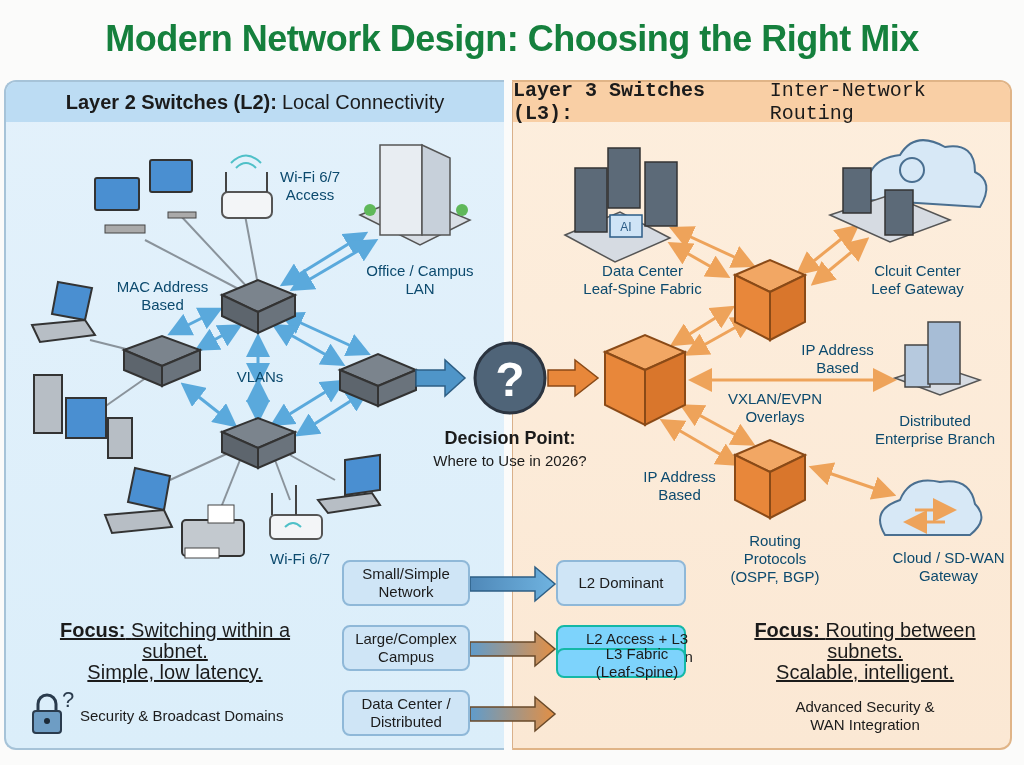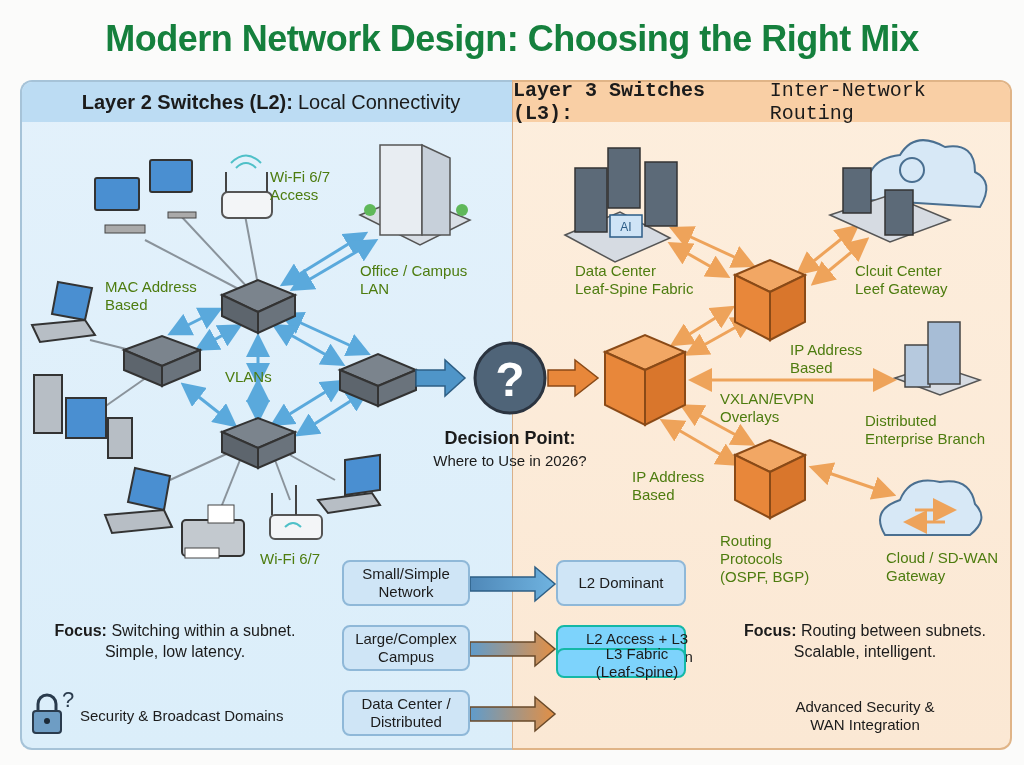--- a/index.html
+++ b/index.html
@@ -1,39 +1,39 @@
 <!DOCTYPE html>
 <html><head>
 <meta charset="utf-8">
 <style>
   html, body { margin:0; padding:0; }
   body { width:1024px; height:765px; background:#fbfbfa; position:relative; overflow:hidden;
          font-family:"Liberation Sans", sans-serif; color:#1b1b1b; }
   .title { position:absolute; left:0; top:18px; width:1024px; text-align:center;
            font-size:36px; font-weight:bold; letter-spacing:-0.5px; color:#15803d; }
   .panel { position:absolute; top:80px; height:670px; box-sizing:border-box; }
-  .panel-l2 { left:20px; width:500px; background:linear-gradient(#e3f1fb,#dbeefa);
+  .panel-l2 { left:4px; width:500px; background:linear-gradient(#e3f1fb,#dbeefa);
               border:2px solid #a6c3d8; border-right:none; border-radius:12px 0 0 12px; }
   .panel-l3 { left:512px; width:500px; background:linear-gradient(#fdeedd,#fbe8d4);
               border:2px solid #e0b487; border-left:1px solid #d9b08a; border-radius:0 12px 12px 0; }
   .panel-head { position:absolute; left:0; top:0; right:0; height:40px; font-size:20px;
                 display:flex; align-items:center; justify-content:center; }
   .panel-l2 .panel-head { background:#bcdcf3; border-radius:10px 0 0 0; }
   .panel-l3 .panel-head { background:#f9cfa5; border-radius:0 10px 0 0;font-family:Liberation Mono, monospace; }
   .panel-head b { font-weight:bold; margin-right:5px; }
-  .lbl { position:absolute; font-size:15px; line-height:18px; color:#4d7c0f; }
+  .lbl { position:absolute; font-size:15px; text-align:center; line-height:18px; color:#0c4a6e; }
   svg.net { position:absolute; left:0; top:0; }
   .decision-title { position:absolute; left:400px; top:428px; width:220px; text-align:center;
                     font-size:18px; font-weight:bold; }
   .decision-sub { position:absolute; left:400px; top:452px; width:220px; text-align:center; font-size:15px; }
   .box { position:absolute; box-sizing:border-box; border-radius:8px; display:flex; align-items:center;
          justify-content:center; text-align:center; font-size:15px; line-height:18px; }
   .box.blue { background:#cfe5f6; border:2px solid #8fb8d8; }
   .box.orange { background:#7dd3fc; border:2px solid #14b8a6;padding-left:32px; }
-  .focus { position:absolute; font-size:16px; text-align:center; line-height:21px; }
+  .focus { position:absolute; font-size:20px; text-align:center; line-height:21px;text-decoration:underline; }
   .focus b { font-weight:bold; }
   .note { position:absolute; font-size:15px; line-height:18px; }
 </style>
 </head>
 <body>
 
 <div class="title">Modern Network Design: Choosing the Right Mix</div>
 
 <div class="panel panel-l2">
   <div class="panel-head">

